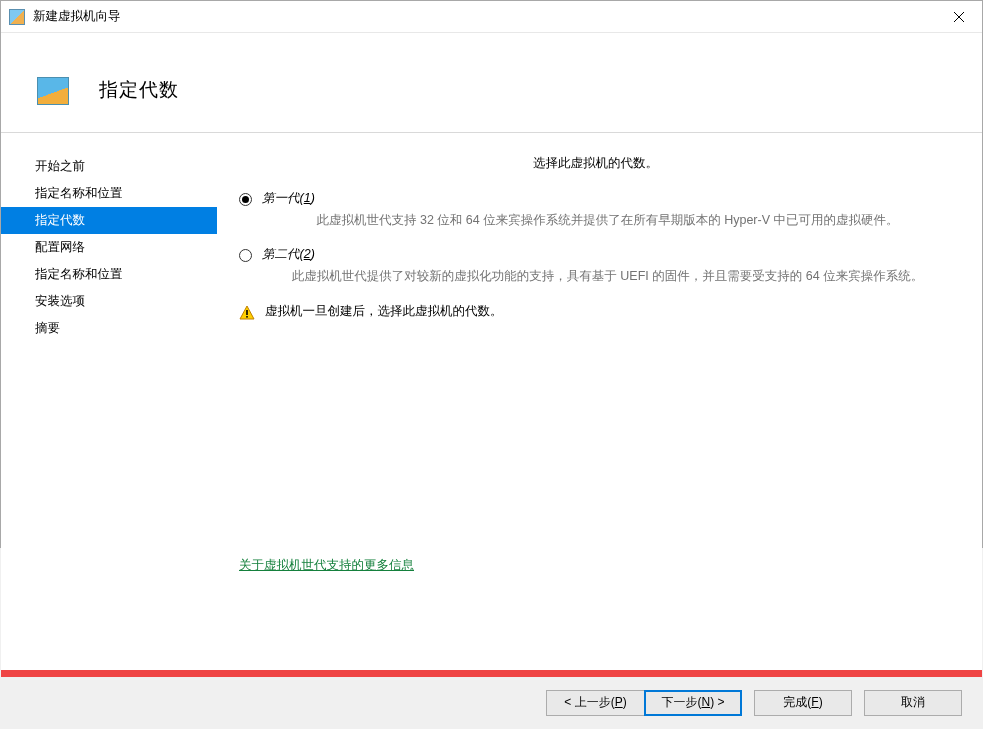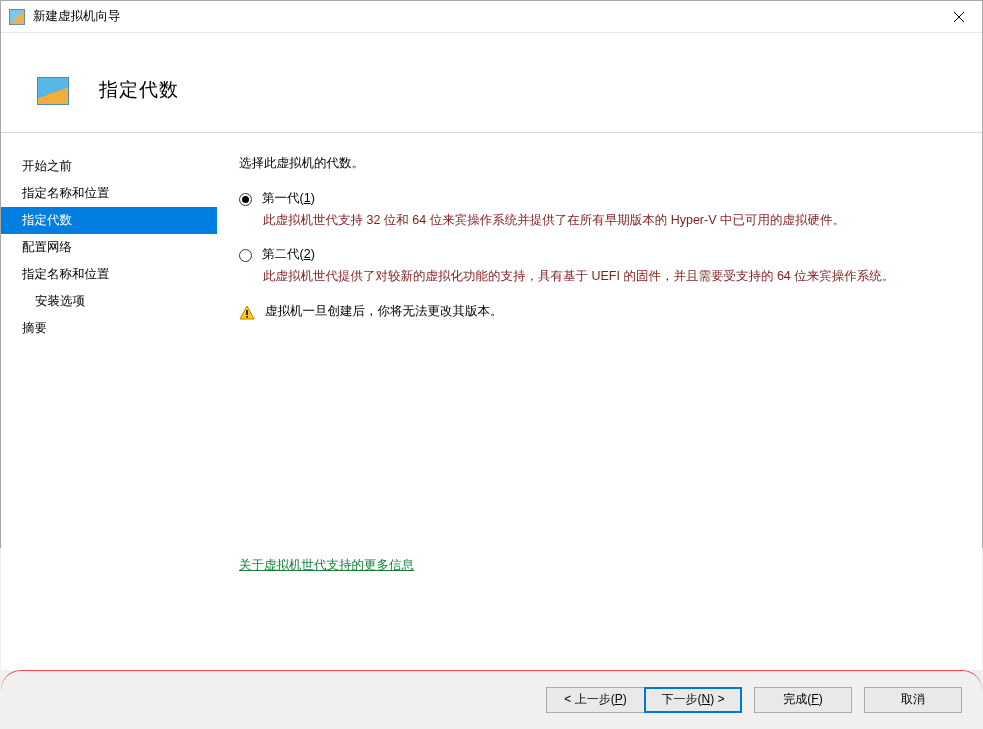--- a/index.html
+++ b/index.html
@@ -69,64 +69,66 @@
     height: calc(729px - 32px - 100px - 58px - 2px);
     background:#ffffff;
   }
   .sidebar {
     width: 216px;
     padding: 20px 0 0 0;
     background:#ffffff;
   }
   .sidebar .step {
     height: 27px; line-height:27px;
-    padding-left: 21px;
+    padding-left: 34px;
     font-size: 12.5px;
     color:#000;
     white-space: nowrap;
     cursor: default;
   }
   .sidebar .step.indent { padding-left: 34px; }
   .sidebar .step.active {
     background:#007fe3;
     color:#ffffff;
   }
   .content {
     flex:1;
     padding: 22px 30px 16px 22px;
     position: relative;
+    text-align: center;
   }
   .content .intro {
     font-size: 12.5px;
     margin-bottom: 18px;
   }
   .option-row {
     display:flex; align-items:flex-start;
     margin-bottom: 4px;
+    font-style: italic;
   }
   .option-row .radio {
     width:13px; height:13px;
     border:1px solid #333;
     border-radius:50%;
     margin: 3px 10px 0 0;
     position:relative;
     flex:0 0 auto;
     background:#fff;
   }
   .option-row .radio.checked::after {
     content:"";
     position:absolute; left:2px; top:2px;
     width:7px; height:7px; border-radius:50%;
     background:#000;
   }
   .option-row .opt-label { font-size:12.5px; }
   .option-row .opt-label u { text-decoration: underline; }
   .opt-desc {
     font-size: 12.5px;
-    color:#7f1d1d;
+    color:#737373;
     margin: 4px 0 16px 24px;
     line-height: 1.55;
   }
   .warn-row {
     display:flex; align-items:flex-start;
     margin-top: 4px;
   }
   .warn-icon {
     width:16px; height:16px;
     margin: 2px 10px 0 0;
@@ -137,26 +139,25 @@
     color:#15803d;
     font-size:12.5px;
     position:absolute;
     left:22px;
     bottom: 96px;
   }
 
   
   .footer {
     height: 58px;
-    border-top: 1px solid #ef4444;
+    border-top: 7px solid #ef4444;
     background:#f0f0f0;
     display:flex; align-items:center; justify-content:flex-end;
     padding-right: 20px;
     gap: 12px;
-    border-radius: 20px;
   }
   .footer button {
     min-width: 98px; height: 26px;
     background:#e9e9e9;
     border:1px solid #acacac;
     font-family:inherit; font-size:12px;
     padding: 0 12px;
     color:#000;
   }
   .footer button.default {
@@ -218,21 +219,21 @@
         </span>
       </div>
       <div class="opt-desc">此虚拟机世代提供了对较新的虚拟化功能的支持，具有基于 UEFI 的固件，并且需要受支持的 64 位来宾操作系统。</div>
 
       <div class="warn-row">
         <svg class="warn-icon" viewBox="0 0 16 16">
           <polygon points="8,1 15,14 1,14" fill="#ffcf00" stroke="#c08000" stroke-width="1"></polygon>
           <rect x="7.2" y="5" width="1.6" height="5" fill="#000"></rect>
           <rect x="7.2" y="11" width="1.6" height="1.6" fill="#000"></rect>
         </svg>
-        <span class="warn-text">虚拟机一旦创建后，你将无法更改其版本。</span>
+        <span class="warn-text">虚拟机一旦创建后，选择此虚拟机的代数。</span>
       </div>
 
       <a class="link" href="#">关于虚拟机世代支持的更多信息</a>
     </div>
   </div>
 
   <div class="footer">
     <div class="pair">
       <button>
         <span>&lt; 上一步(</span><u>P</u><span>)</span>

